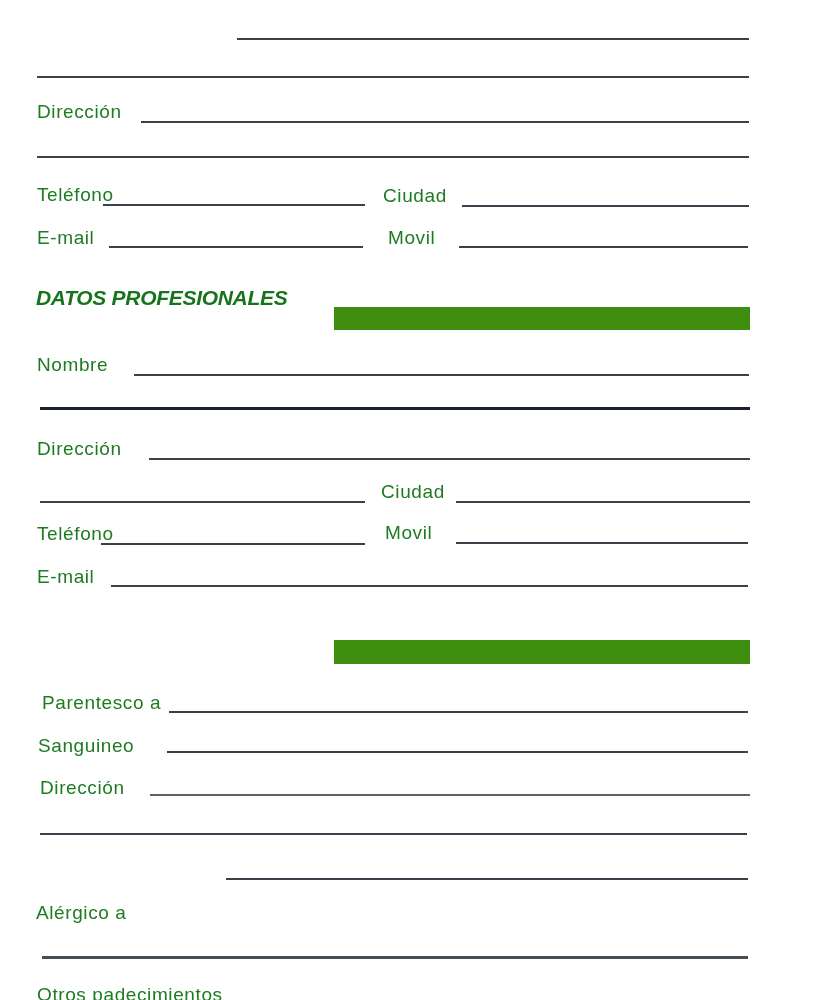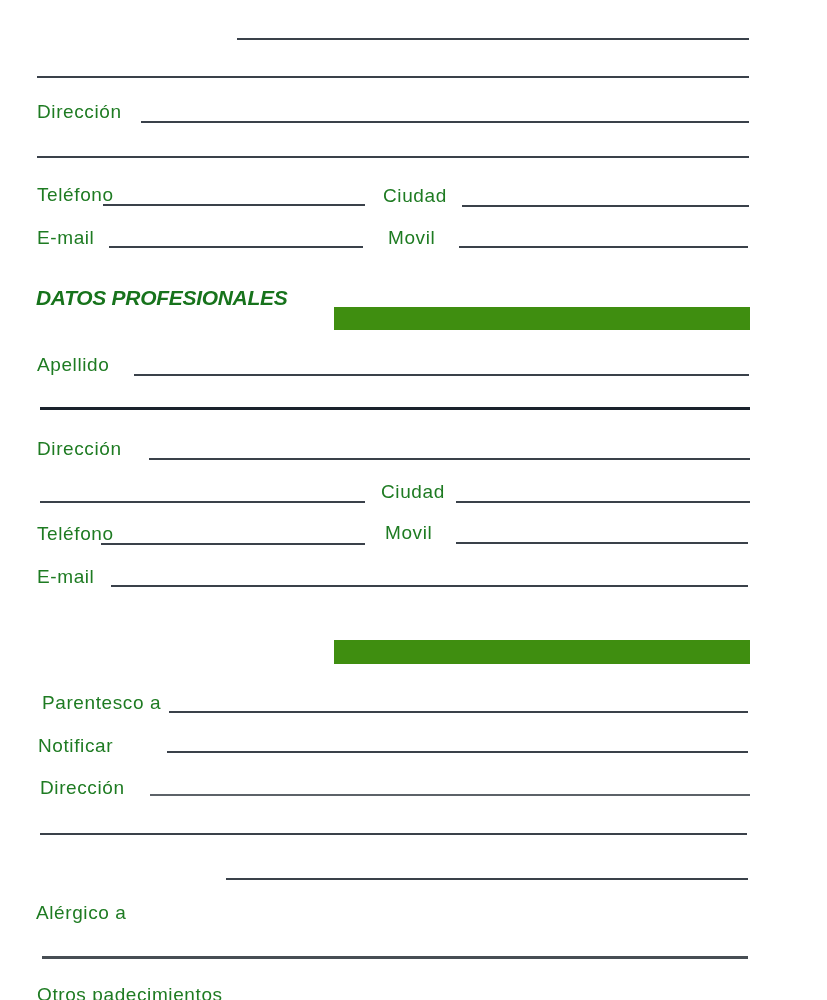--- a/index.html
+++ b/index.html
@@ -63,21 +63,21 @@
   <div class="line thin" style="left:462px;top:205px;width:287px"></div>
 
   <span class="lbl" style="left:37px;top:227px">E-mail</span>
   <div class="line thin" style="left:109px;top:246px;width:254px"></div>
   <span class="lbl" style="left:388px;top:227px">Movil</span>
   <div class="line thin" style="left:459px;top:246px;width:289px"></div>
 
   <span class="title" style="left:36px;top:286px">DATOS PROFESIONALES</span>
   <div class="bar" style="top:307px;height:23px"></div>
 
-  <span class="lbl" style="left:37px;top:354px">Apellido</span>
+  <span class="lbl" style="left:37px;top:354px">Nombre</span>
   <div class="line" style="left:134px;top:374px;width:615px"></div>
 
   <div class="line thick" style="left:40px;top:407px;width:710px"></div>
 
   <span class="lbl" style="left:37px;top:438px">Dirección</span>
   <div class="line" style="left:149px;top:458px;width:601px"></div>
 
   <div class="line" style="left:40px;top:501px;width:325px"></div>
   <span class="lbl" style="left:381px;top:481px">Ciudad</span>
   <div class="line" style="left:456px;top:501px;width:294px"></div>
@@ -88,21 +88,21 @@
   <div class="line" style="left:456px;top:542px;width:292px"></div>
 
   <span class="lbl" style="left:37px;top:566px">E-mail</span>
   <div class="line" style="left:111px;top:585px;width:637px"></div>
 
   <div class="bar" style="top:640px;height:24px"></div>
 
   <span class="lbl" style="left:42px;top:692px">Parentesco a</span>
   <div class="line" style="left:169px;top:711px;width:579px"></div>
 
-  <span class="lbl" style="left:38px;top:735px">Notificar</span>
+  <span class="lbl" style="left:38px;top:735px">Sanguineo</span>
   <div class="line" style="left:167px;top:751px;width:581px"></div>
 
   <span class="lbl" style="left:40px;top:777px">Dirección</span>
   <div class="line gray" style="left:150px;top:794px;width:600px"></div>
 
   <div class="line" style="left:40px;top:833px;width:707px"></div>
 
   <div class="line" style="left:226px;top:878px;width:522px"></div>
 
   <span class="lbl" style="left:36px;top:902px">Alérgico a</span>

